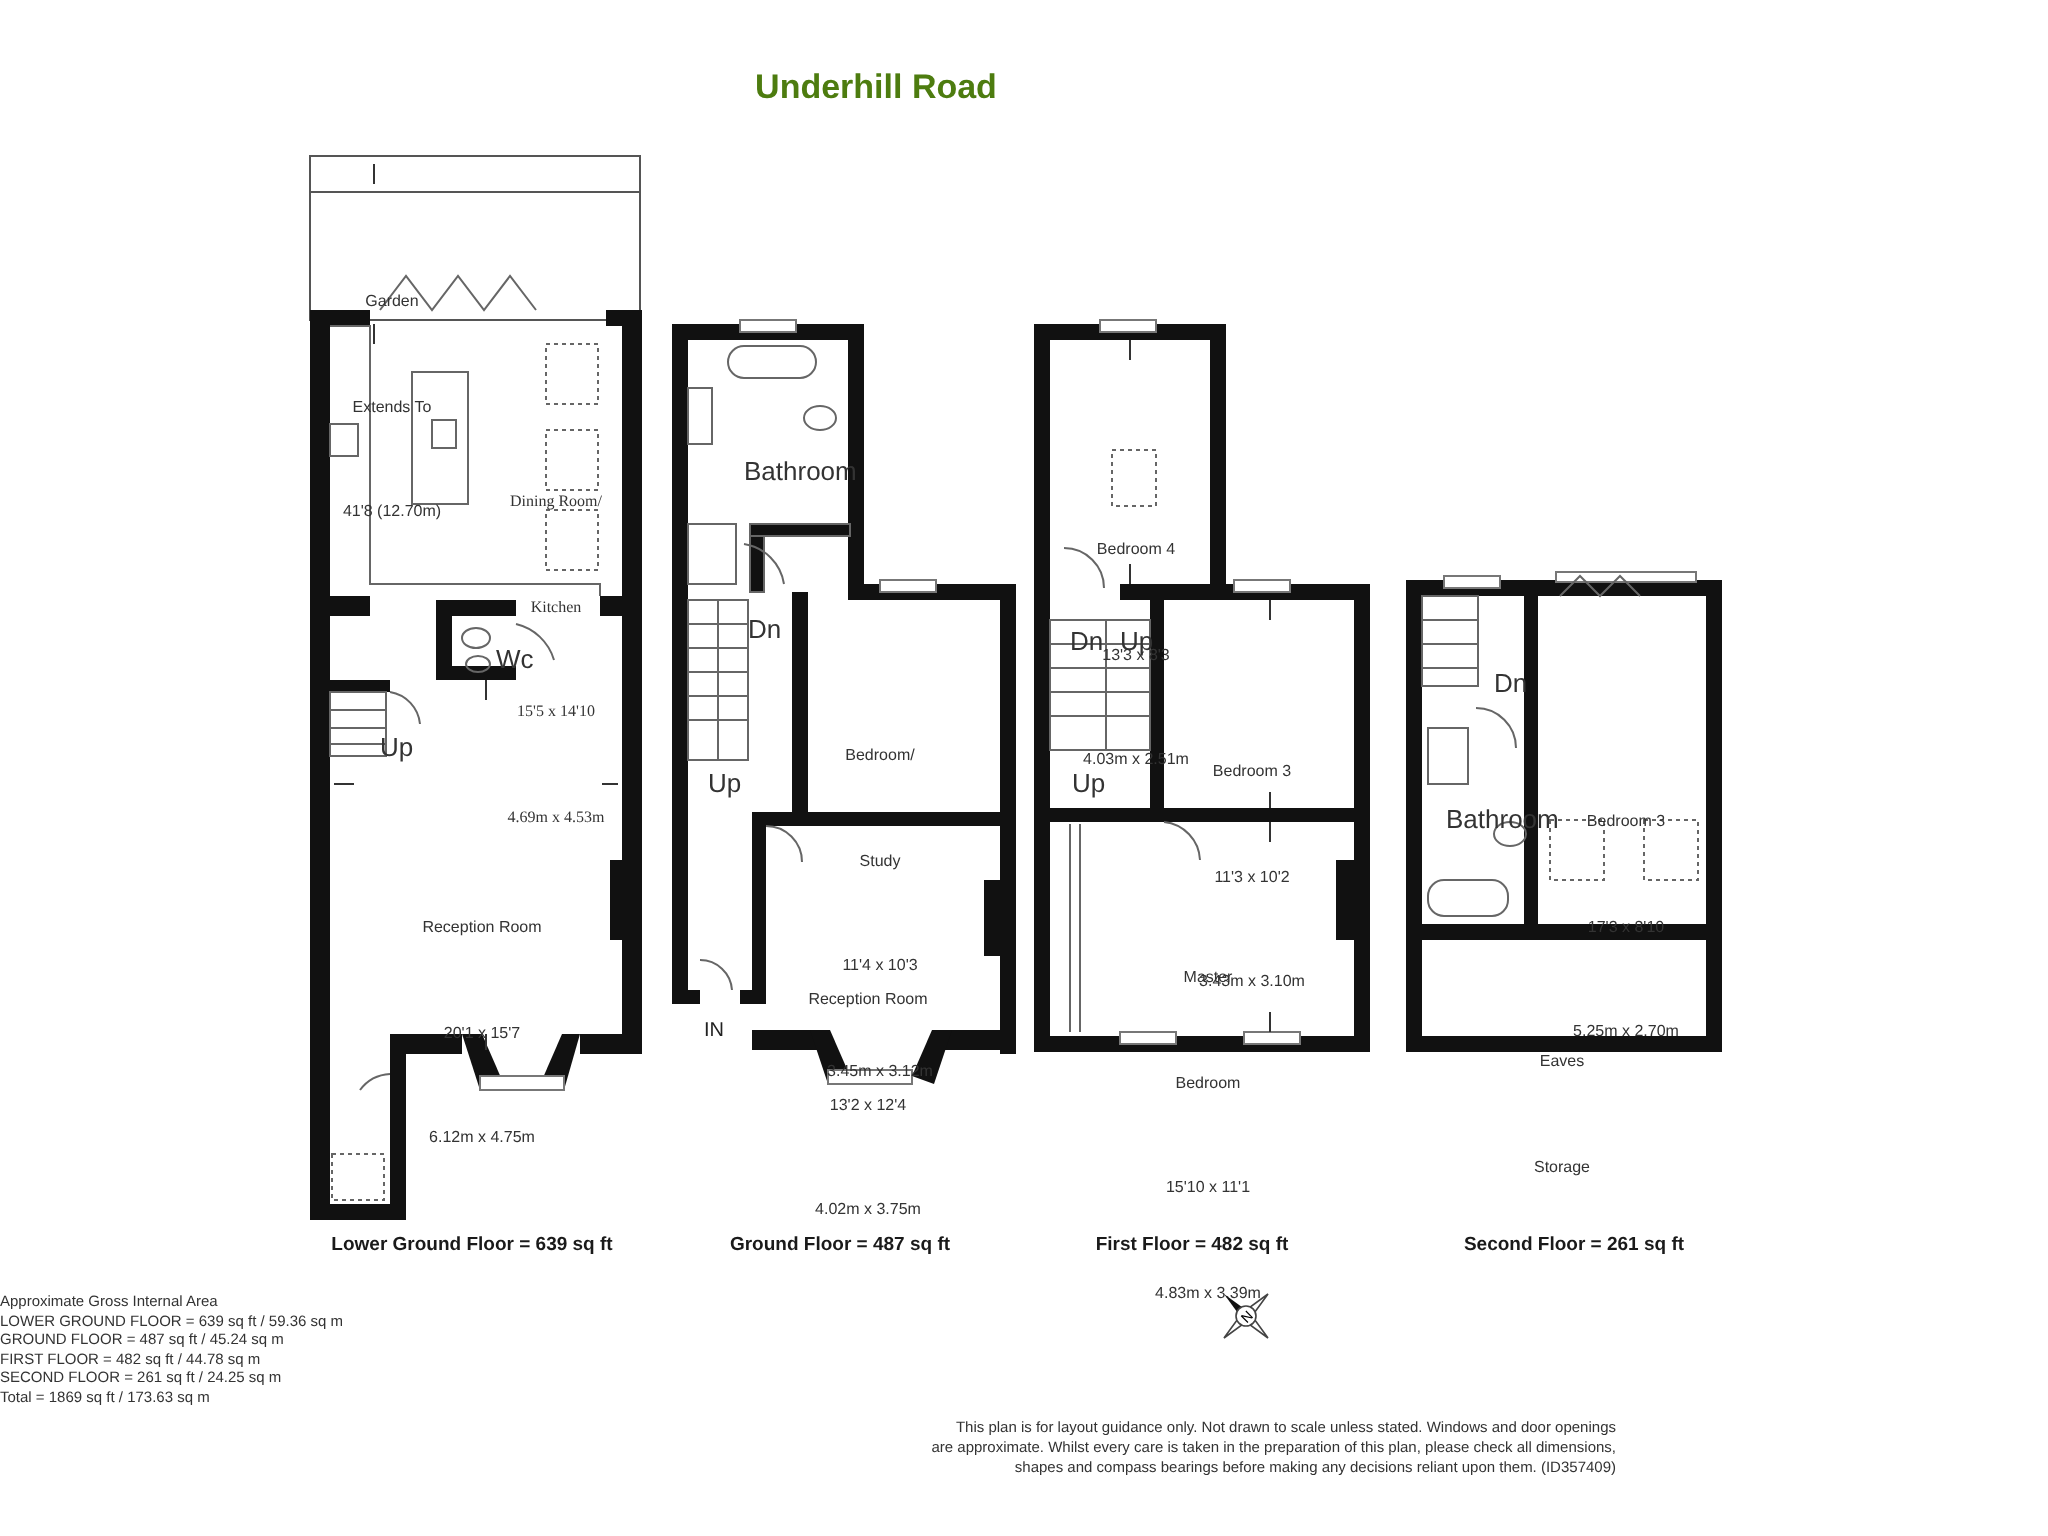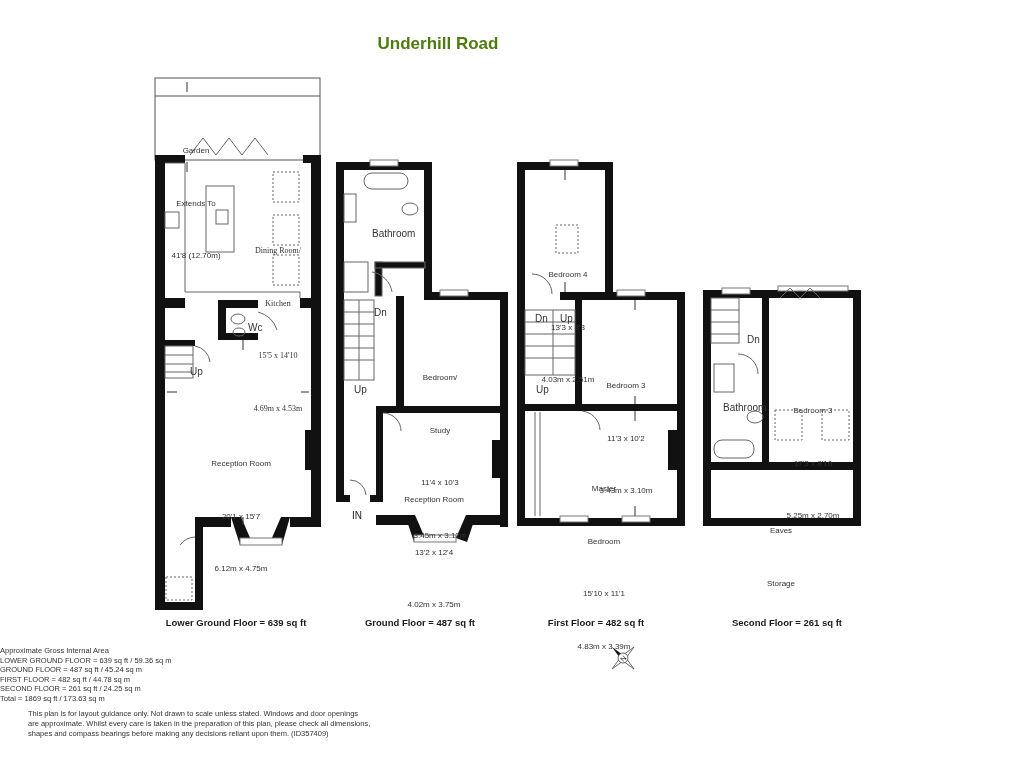--- a/index.html
+++ b/index.html
@@ -1,25 +1,25 @@
 <!DOCTYPE html>
 <html><head>
 <meta charset="utf-8">
 <style>
   html, body { margin:0; padding:0; background:#ffffff; }
   body { width:1024px; height:768px; position:relative; overflow:hidden; font-family:"Liberation Sans", sans-serif; color:#222; }
   .title { position:absolute; top:34px; left:0; width:836px; text-align:center; font-size:17px; font-weight:bold; color:#4d7c0f;margin-left:20px; }
   svg.plan { position:absolute; left:0; top:0; }
   .lbl { position:absolute; text-align:center; font-size:8px; line-height:10.5px; color:#333; white-space:nowrap; transform:translateX(-50%); }
   .lbl span { display:block;margin-top:42px; }
-  .small { position:absolute; font-size:10px; color:#333; }
+  .small { position:absolute; font-size:13px; color:#333; }
   .floor-label { position:absolute; top:617px; font-size:9.5px; font-weight:bold; color:#1a1a1a; transform:translateX(-50%); white-space:nowrap; }
   .area { position:absolute; left:0; width:1024px; top:646px; font-size:7.5px; line-height:9.6px; color:#333; }
   .area span { display:block; }
-  .disclaimer { position:absolute; left:0; width:808px; top:709px; text-align:left; font-size:7.5px; line-height:10px; color:#333;padding-left:28px; }
+  .disclaimer { position:absolute; left:0; width:808px; top:709px; text-align:right; font-size:7.5px; line-height:10px; color:#333; }
   .disclaimer span { display:block; }
   .compass { position:absolute; left:610px; top:645px; }
   .in { position:absolute; left:352px; top:510px; font-size:10px; color:#222; }
 </style>
 </head>
 <body>
 
 <div class="title">Underhill Road</div>
 
 <svg class="plan" width="1024" height="768" viewBox="0 0 1024 768">

